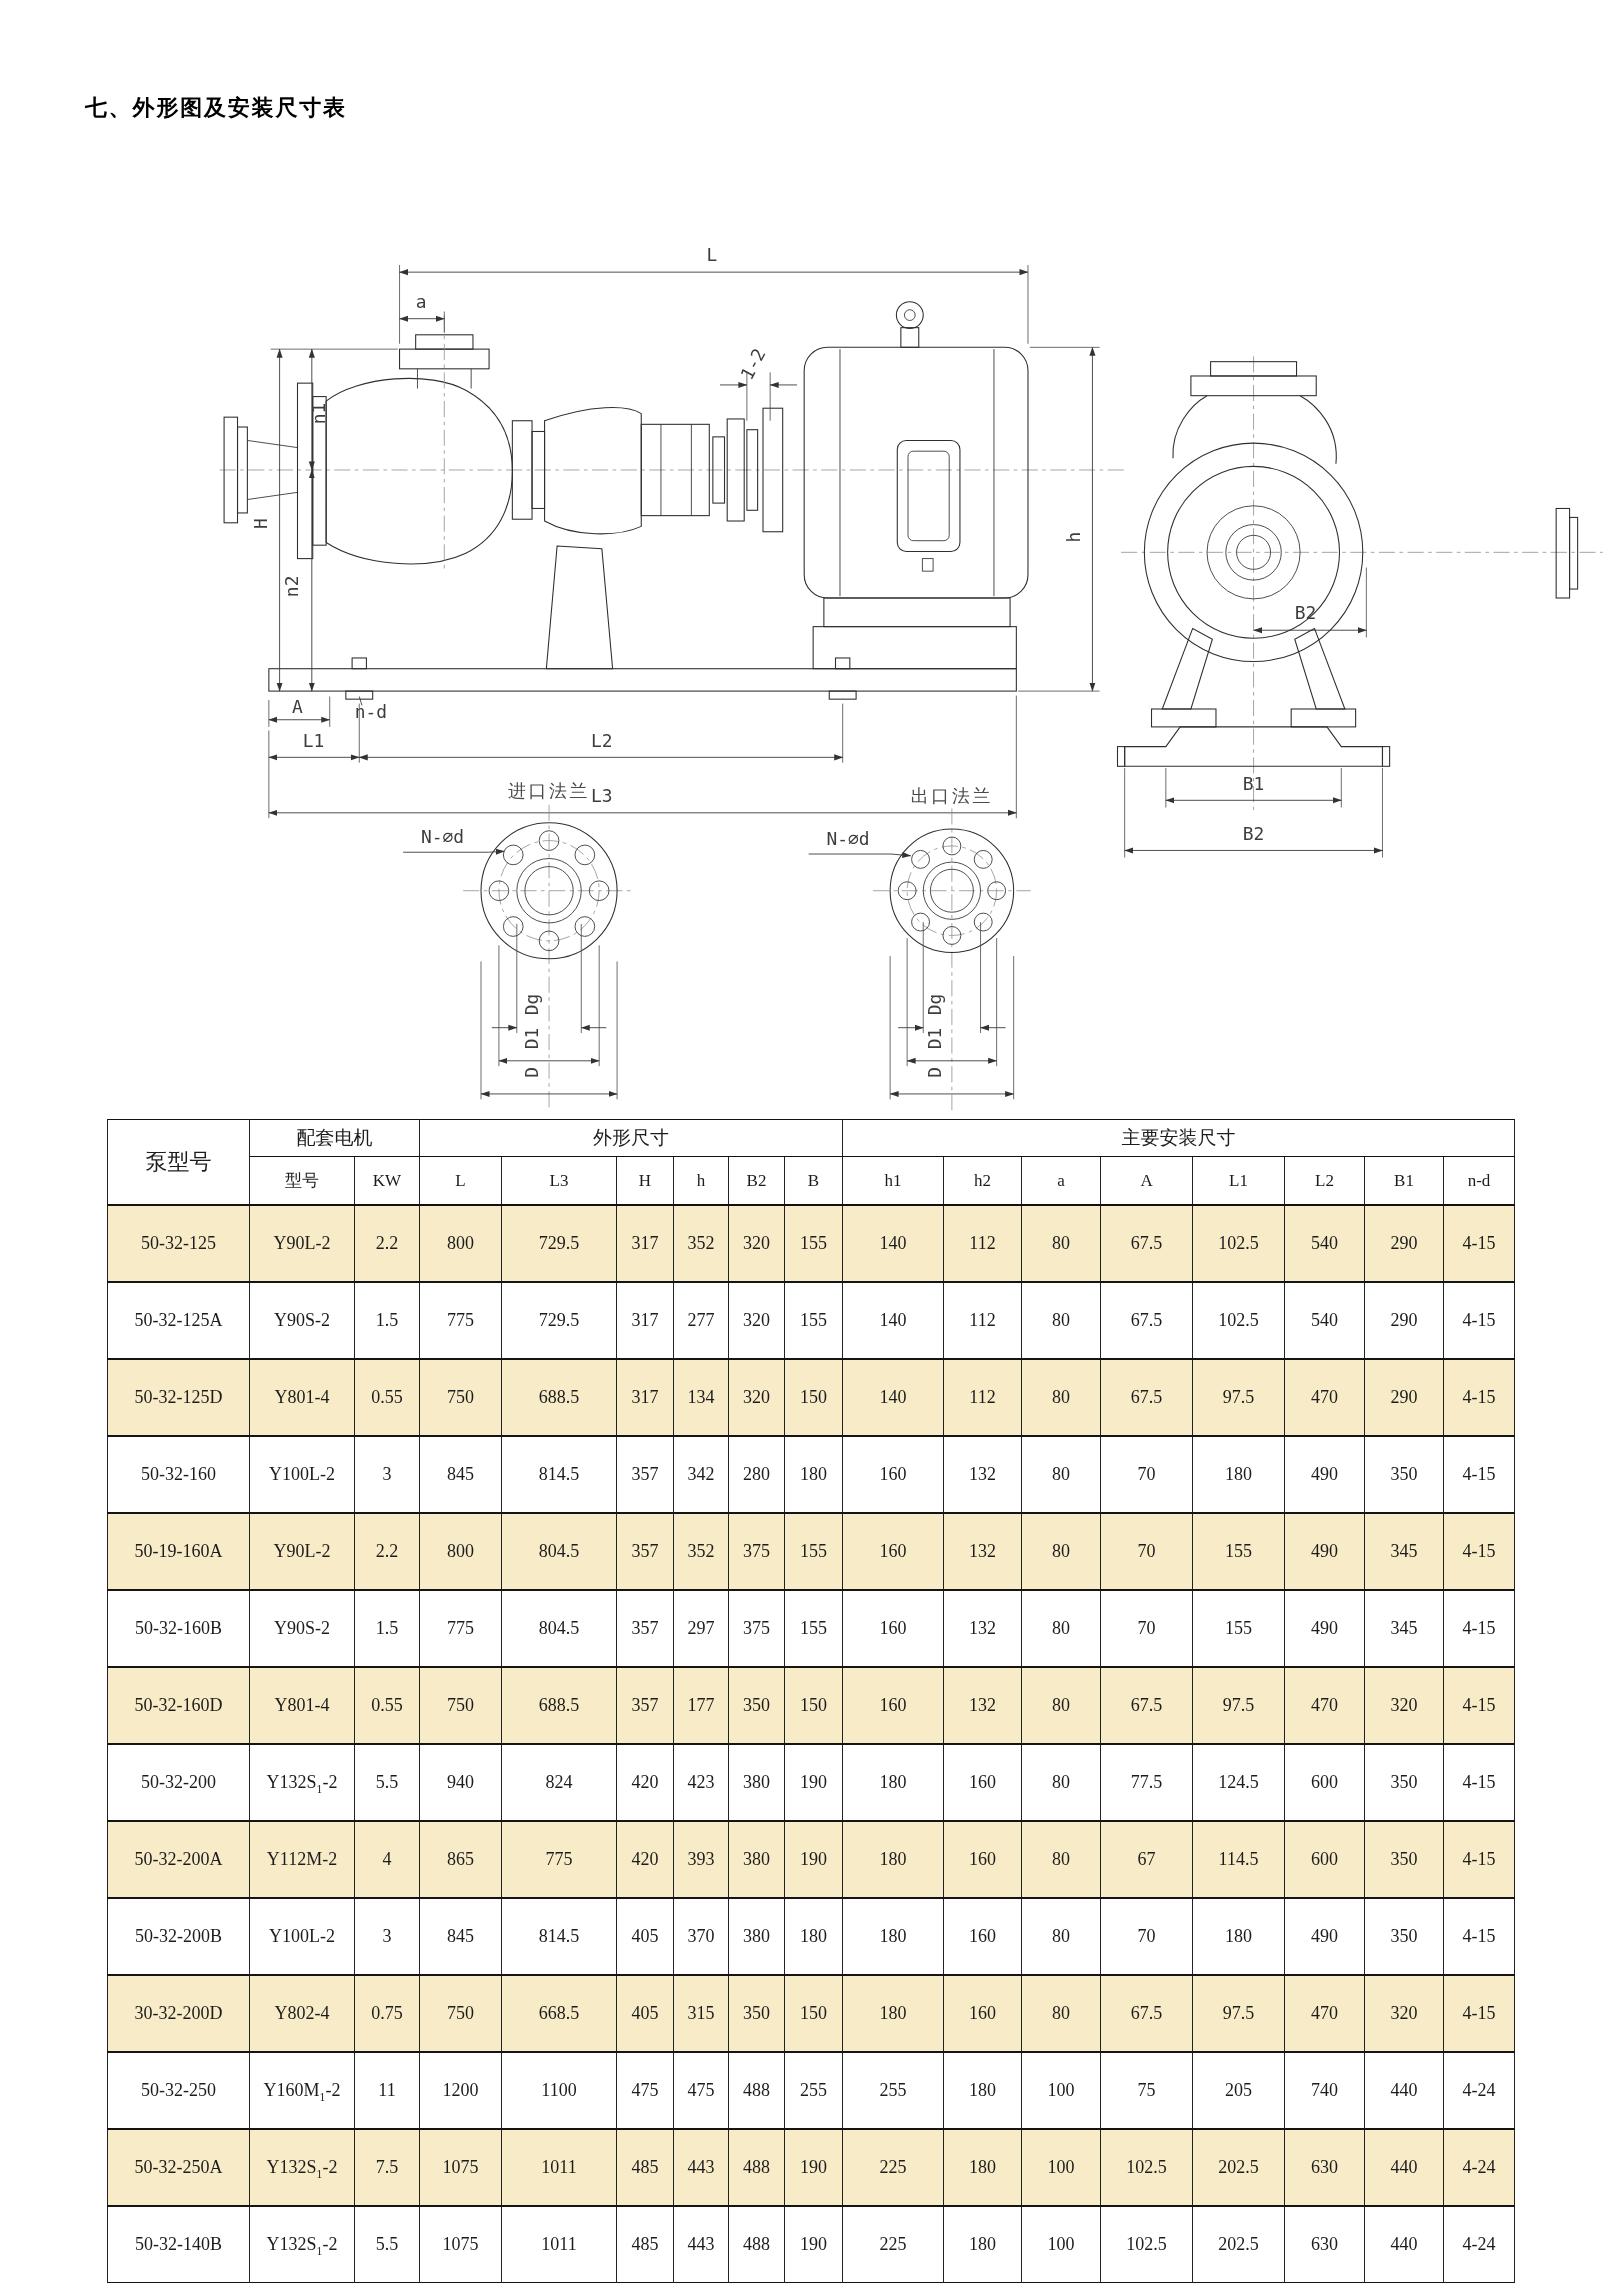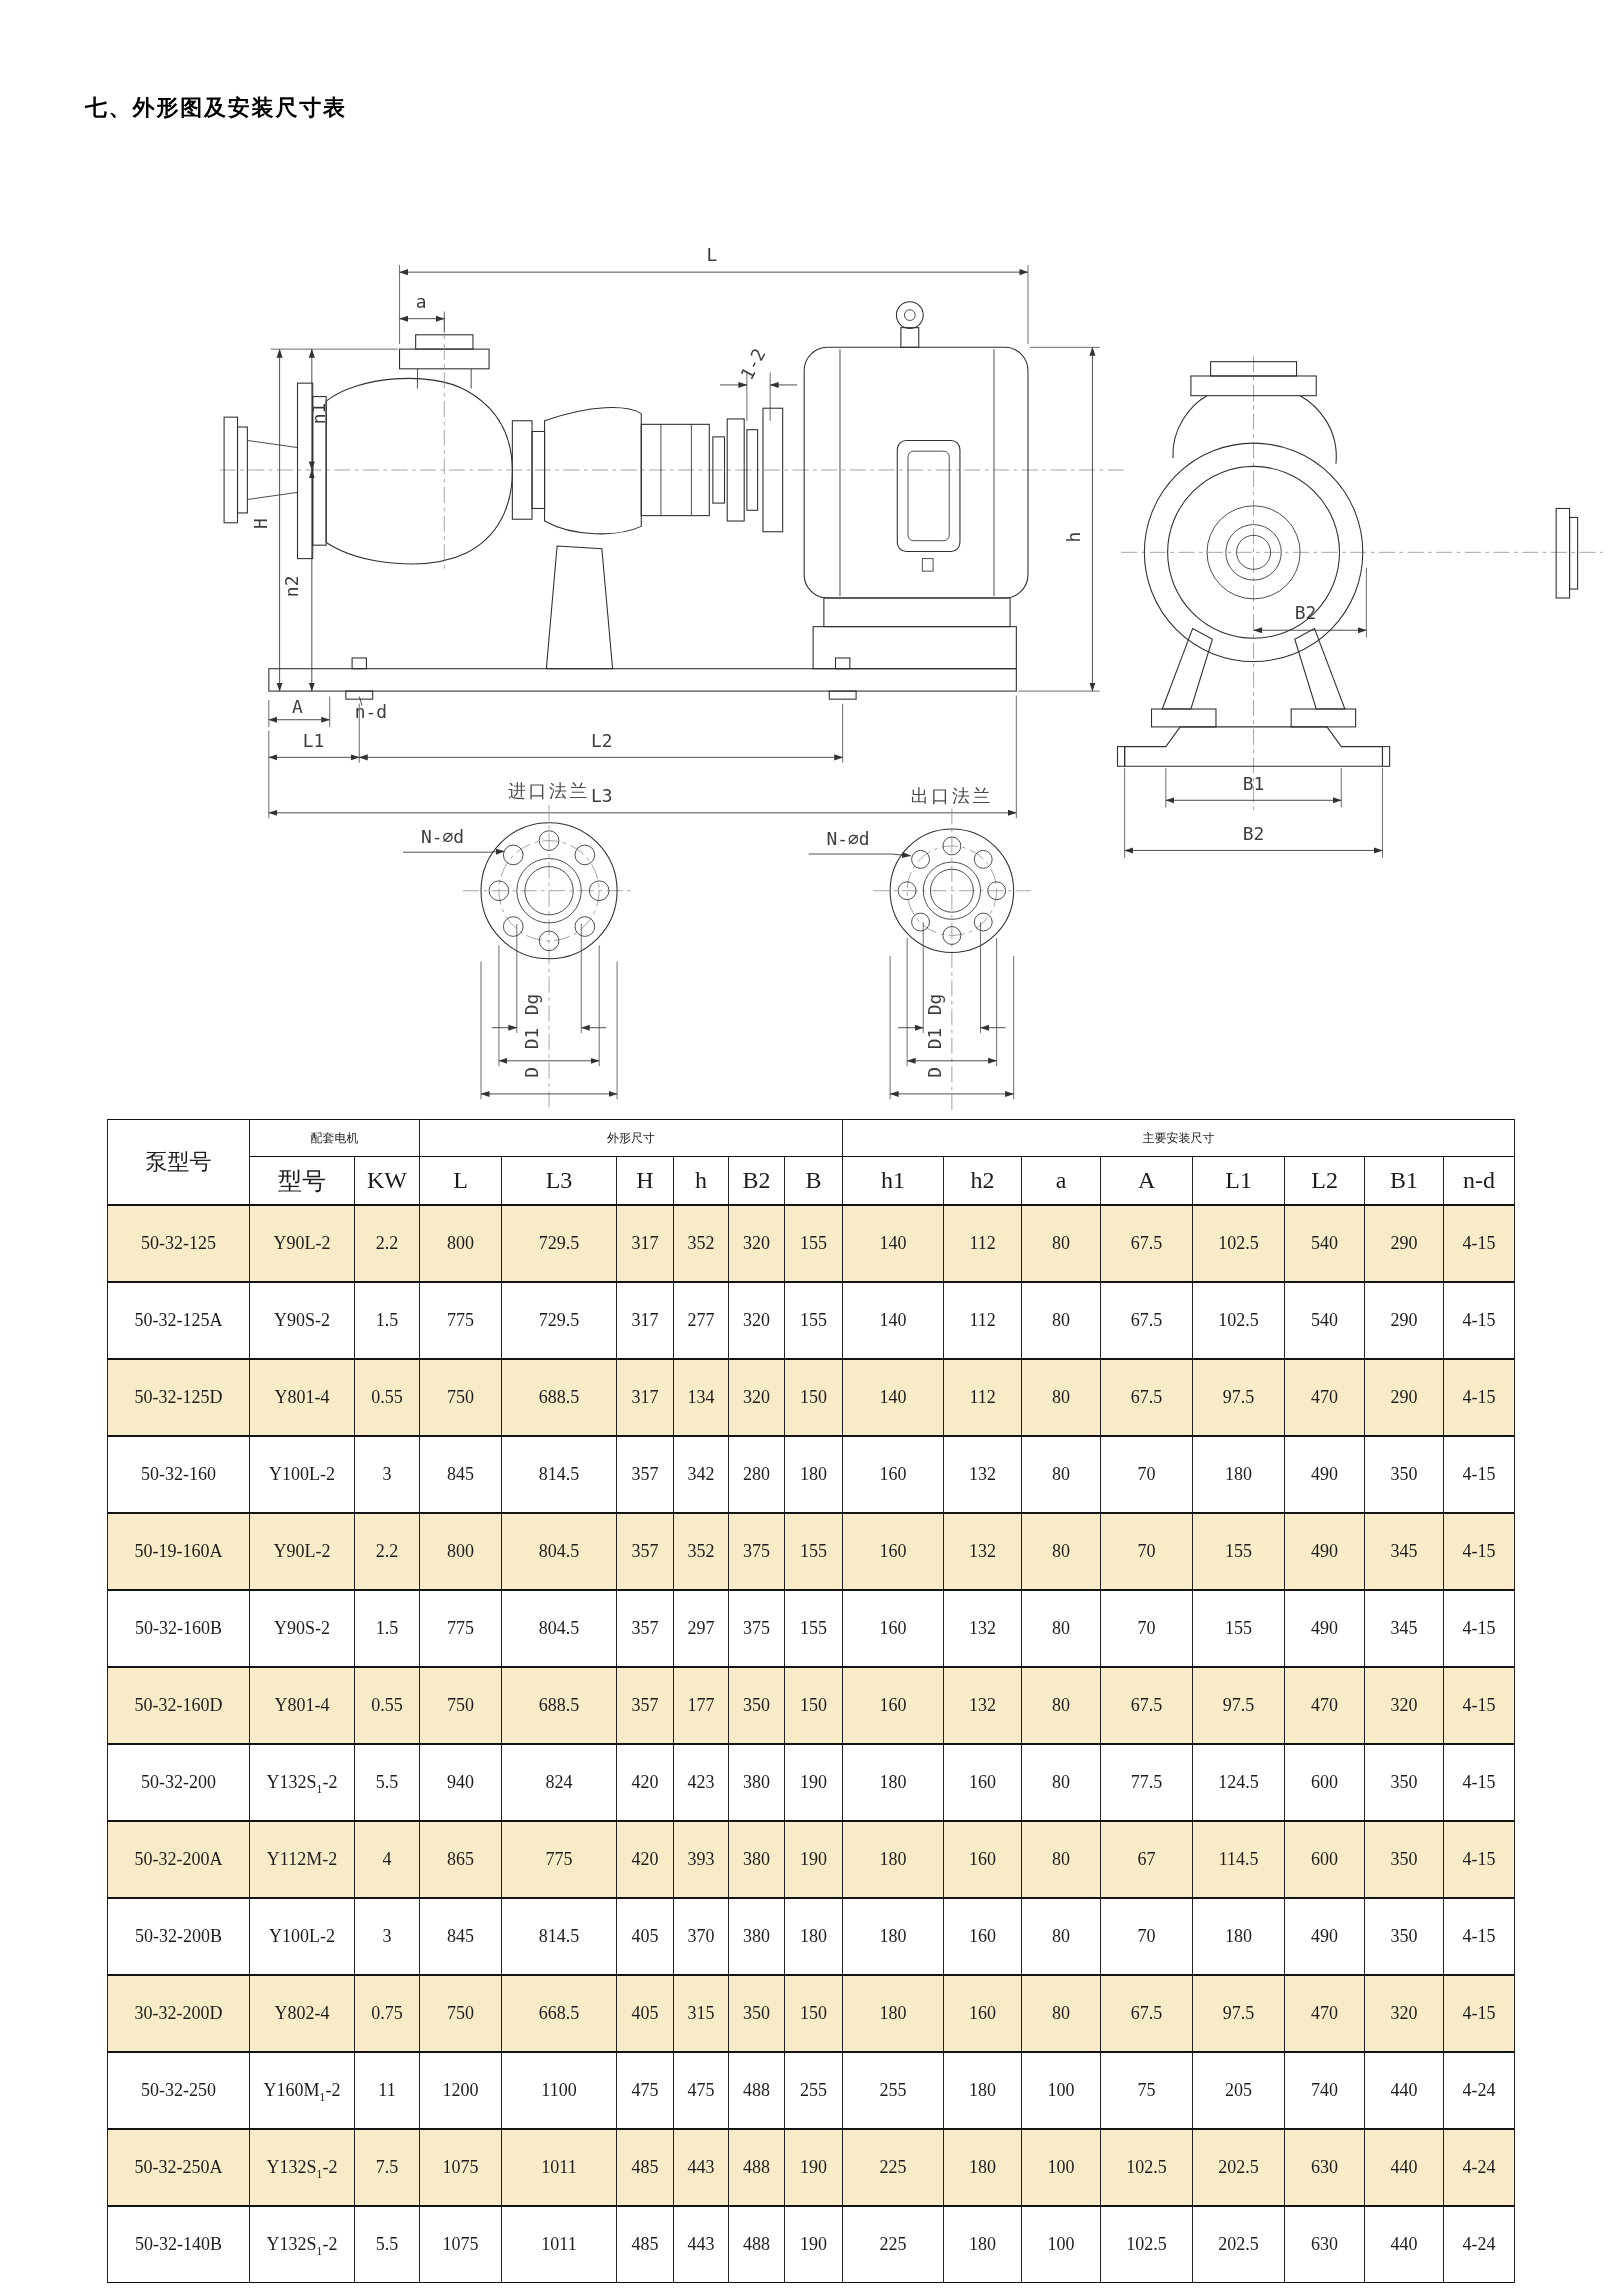--- a/index.html
+++ b/index.html
@@ -29,23 +29,23 @@
     position:absolute;left:107px;top:1119px;width:1406px;
     border-collapse:collapse;table-layout:fixed;
     font-family:"Liberation Serif","DejaVu Serif",serif;color:#1c1c1c;
   }
   .dim-table th,.dim-table td{
     border-left:0.9px solid #222;border-right:0.9px solid #222;
     text-align:center;vertical-align:middle;
     font-weight:normal;padding:0;overflow:hidden;white-space:nowrap;
   }
   .dim-table{border:1.8px solid #111;}
-  .dim-table tr.grp th{height:36px;font-size:12px;border-bottom:1.8px solid #111;}
+  .dim-table tr.grp th{height:36px;font-size:19px;border-bottom:1.8px solid #111;}
   .dim-table tr.grp th.pm{border-bottom:none;font-size:22px;}
-  .dim-table tr.sub th{height:47px;font-size:24px;border-bottom:2.7px solid #111;}
+  .dim-table tr.sub th{height:47px;font-size:17px;border-bottom:2.7px solid #111;}
   .dim-table tbody td{height:75px;font-size:18px;border-top:2.7px solid #141414;}
   .dim-table tbody tr.hl td{background:#f8ecc8;}
   .dim-table sub{font-size:11.6px;line-height:0;}
 </style>
 </head>
 <body>
 
 <div class="page-title">七、外形图及安装尺寸表</div>
 
 <svg class="drawing" width="1620" height="1119" viewBox="0 0 1809 1250">

